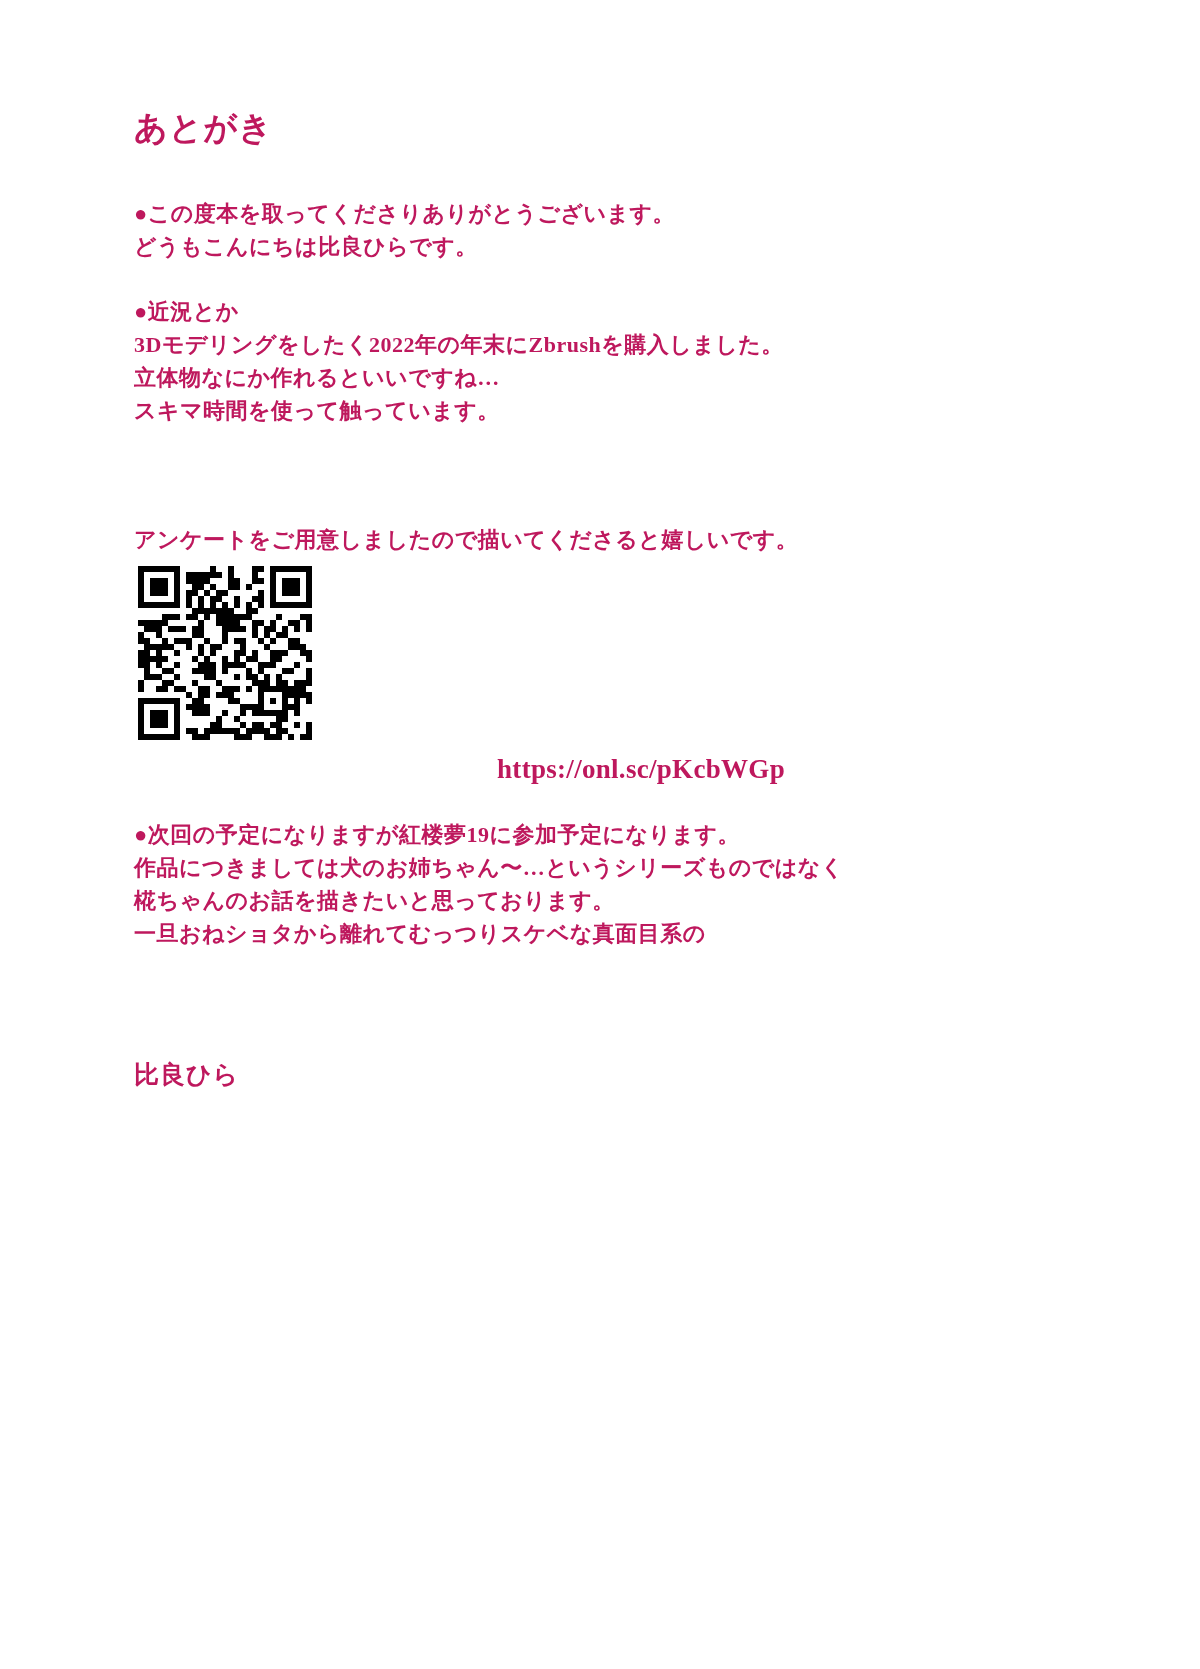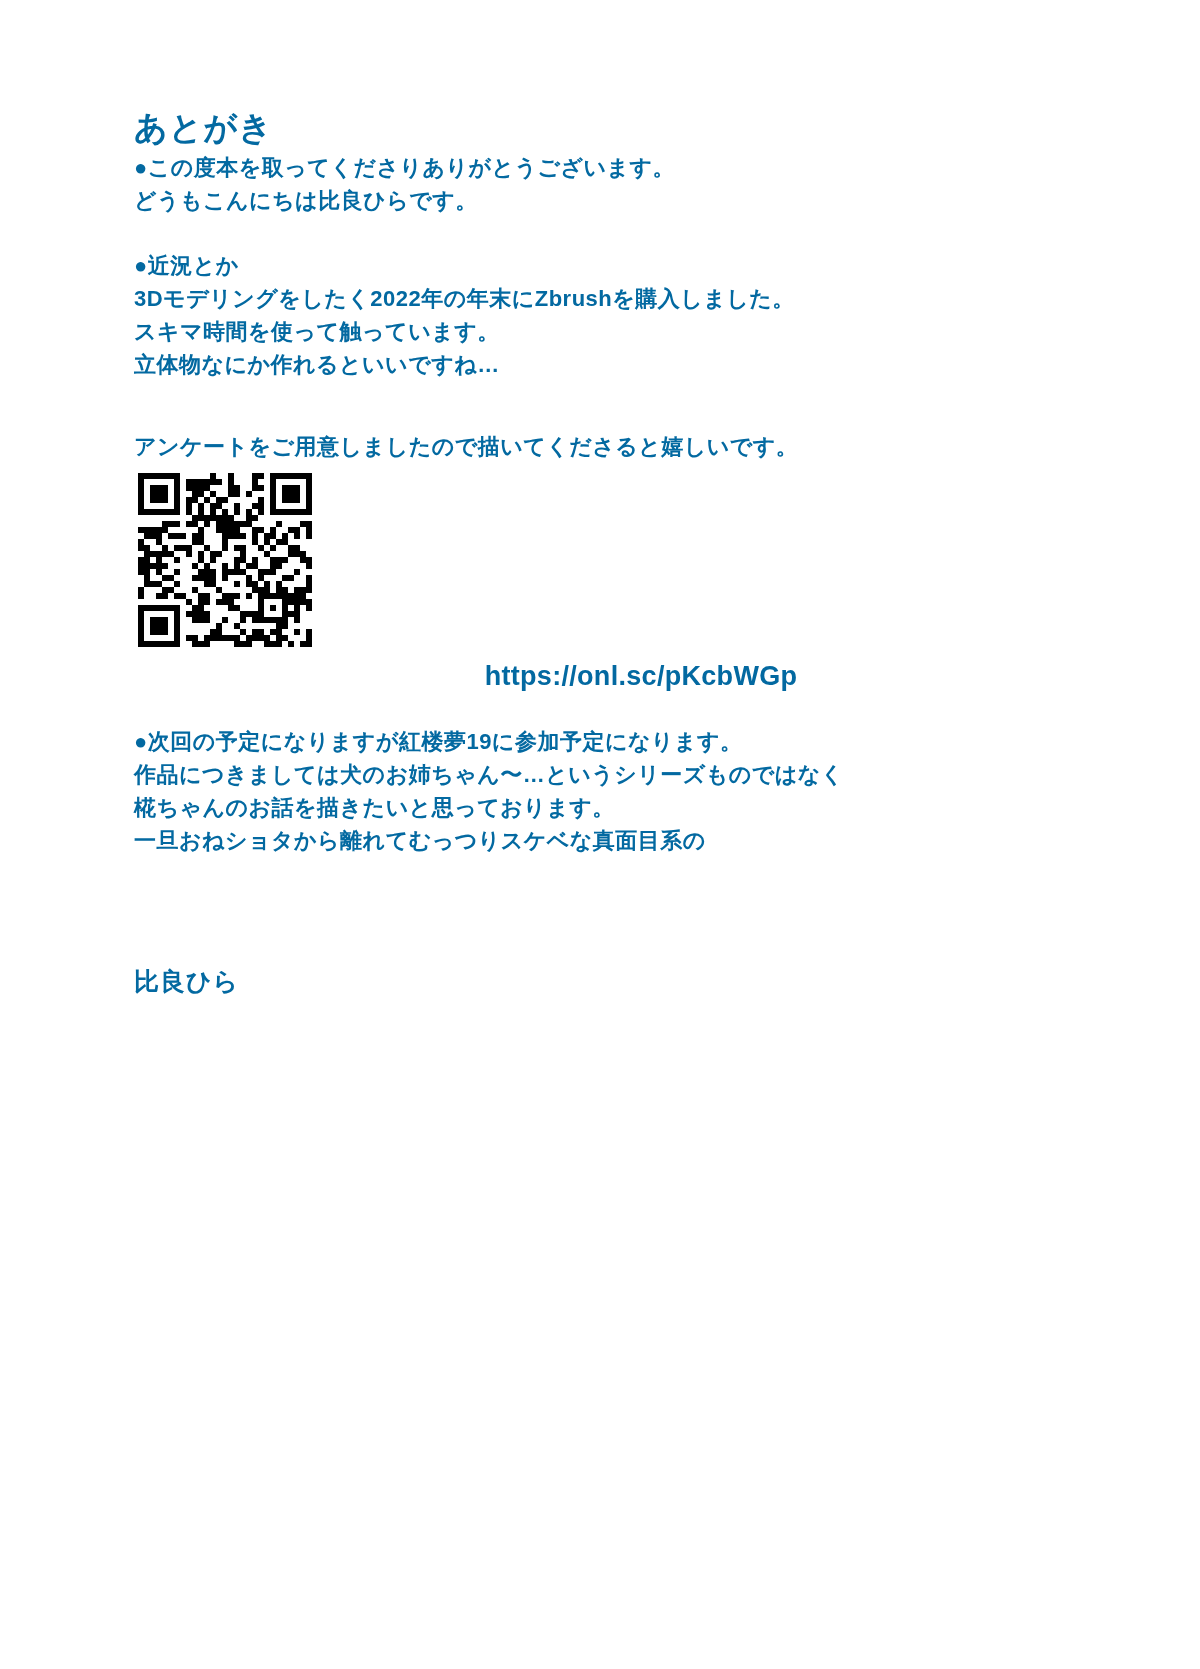--- a/index.html
+++ b/index.html
@@ -7,43 +7,43 @@
     padding: 0;
     background: #ffffff;
   }
   .page {
     position: relative;
     width: 1200px;
     height: 1669px;
     background: #ffffff;
     box-sizing: border-box;
     padding: 105px 52px 0 134px;
-    font-family: Liberation Sans, sans-serif;
+    font-family: Liberation Serif, serif;
     font-weight: 700;
-    color: #0369a1;
+    color: #be185d;
     overflow: hidden;
   }
   .title {
     margin: 0;
     font-size: 33px;
     line-height: 46px;
     letter-spacing: 1px;
   }
   .para { margin: 0; }
   .para p {
     margin: 0;
     font-size: 22px;
     line-height: 33px;
     letter-spacing: 0.5px;
     white-space: nowrap;
   }
-  .para-greeting { }
+  .para-greeting { margin-top: 46px; }
   .para-busy     { margin-top: 31px; }
   .para-news     { margin-top: 32px; }
-  .para-survey   { margin-top: 49px; }
+  .para-survey   { margin-top: 96px; }
   .qr-wrap {
     margin-top: 10px;
     margin-left: 4px;
     width: 174px;
     height: 174px;
   }
   .qr-wrap svg { display: block; width: 174px; height: 174px; }
   .survey-url {
     margin: 11px 0 0 0;
     font-size: 27px;
@@ -68,22 +68,22 @@
 
   <div class="para para-greeting">
     <p>●この度本を取ってくださりありがとうございます。</p>
     <p>どうもこんにちは比良ひらです。</p>
   </div>
 
 
   <div class="para para-news">
     <p>●近況とか</p>
     <p>3Dモデリングをしたく2022年の年末にZbrushを購入しました。</p>
+    <p>立体物なにか作れるといいですね…</p>
     <p>スキマ時間を使って触っています。</p>
-    <p>立体物なにか作れるといいですね…</p>
   </div>
 
   <div class="para para-survey">
     <p>アンケートをご用意しましたので描いてくださると嬉しいです。</p>
   </div>
 
   <div class="qr-wrap">
     <svg id="qr" xmlns="http://www.w3.org/2000/svg" shape-rendering="crispEdges" viewBox="0 0 29 29">
         <g fill="#000000">
           <rect x="0" y="0" width="1" height="1"></rect>

